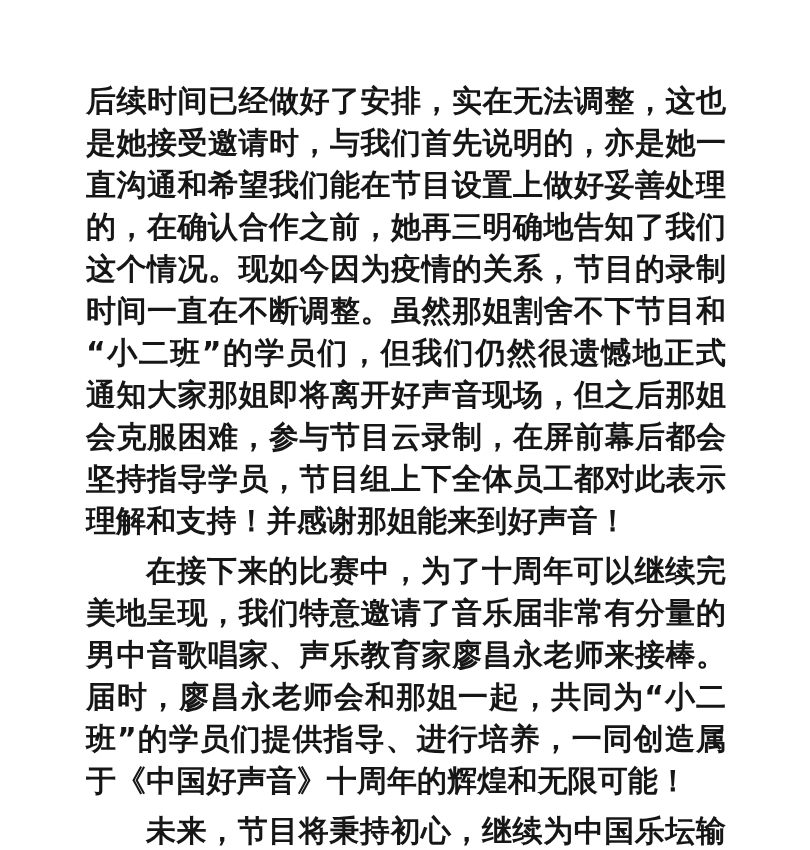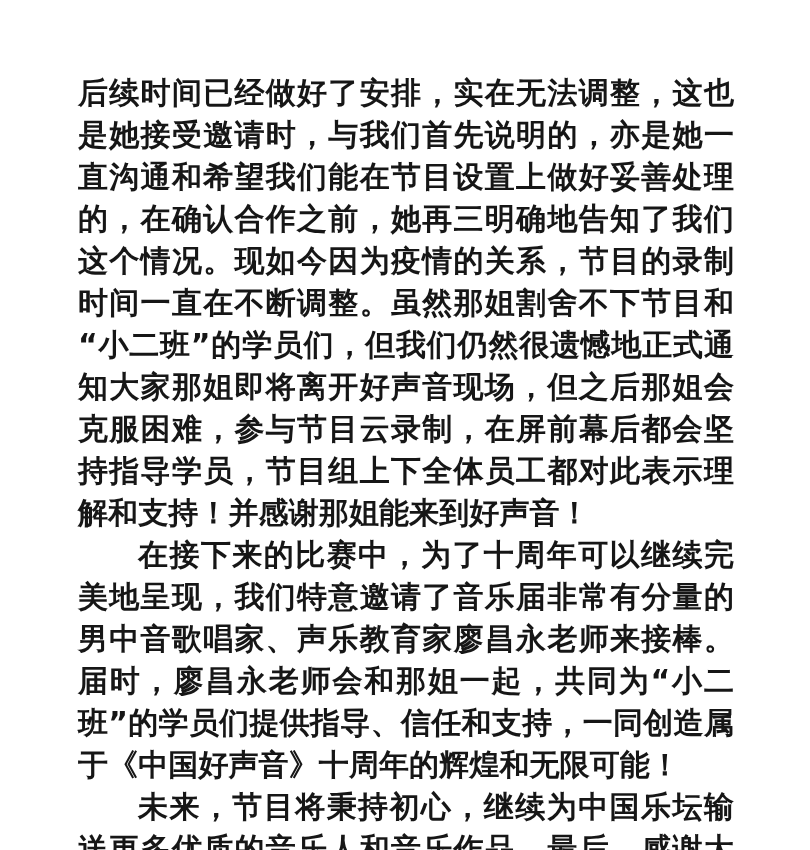--- a/index.html
+++ b/index.html
@@ -24,21 +24,21 @@
   }
 
   #doc-body {
     position: absolute;
     left: 78px;
     top: 72px;
     width: 656px;
   }
 
   .para {
-    margin: 0;
+    margin: 8px;
     padding: 0;
     color: #161616;
     font-size: 30px;
     line-height: 42px;
     font-weight: 600;
     letter-spacing: 0.1px;
     text-align: justify;
     text-justify: inter-character;
     word-break: break-all;
     -webkit-font-smoothing: antialiased;
@@ -49,18 +49,18 @@
   }
 </style>
 </head>
 <body style="background: rgb(255, 255, 255);">
 
 <div id="page" style="background: rgb(255, 255, 255);">
   <div id="doc-body">
 
     <p class="para" style="color: rgb(22, 22, 22);">后续时间已经做好了安排，实在无法调整，这也是她接受邀请时，与我们首先说明的，亦是她一直沟通和希望我们能在节目设置上做好妥善处理的，在确认合作之前，她再三明确地告知了我们这个情况。现如今因为疫情的关系，节目的录制时间一直在不断调整。虽然那姐割舍不下节目和“小二班”的学员们，但我们仍然很遗憾地正式通知大家那姐即将离开好声音现场，但之后那姐会克服困难，参与节目云录制，在屏前幕后都会坚持指导学员，节目组上下全体员工都对此表示理解和支持！并感谢那姐能来到好声音！</p>
 
-    <p class="para indent" style="color: rgb(22, 22, 22);">在接下来的比赛中，为了十周年可以继续完美地呈现，我们特意邀请了音乐届非常有分量的男中音歌唱家、声乐教育家廖昌永老师来接棒。届时，廖昌永老师会和那姐一起，共同为“小二班”的学员们提供指导、信任和支持，一同创造属于《中国好声音》十周年的辉煌和无限可能！</p>
+    <p class="para indent" style="color: rgb(22, 22, 22);">在接下来的比赛中，为了十周年可以继续完美地呈现，我们特意邀请了音乐届非常有分量的男中音歌唱家、声乐教育家廖昌永老师来接棒。届时，廖昌永老师会和那姐一起，共同为“小二班”的学员们提供指导、进行培养，一同创造属于《中国好声音》十周年的辉煌和无限可能！</p>
 
     <p class="para indent" style="color: rgb(22, 22, 22);">未来，节目将秉持初心，继续为中国乐坛输送更多优质的音乐人和音乐作品。最后，感谢大家一路以来对那姐和《中国好声音》的陪伴、信任和支持，十周年的荣耀不止属于我们，亦是属于你们每一个人！</p>
 
   </div>
 </div>
 
 </body></html>

